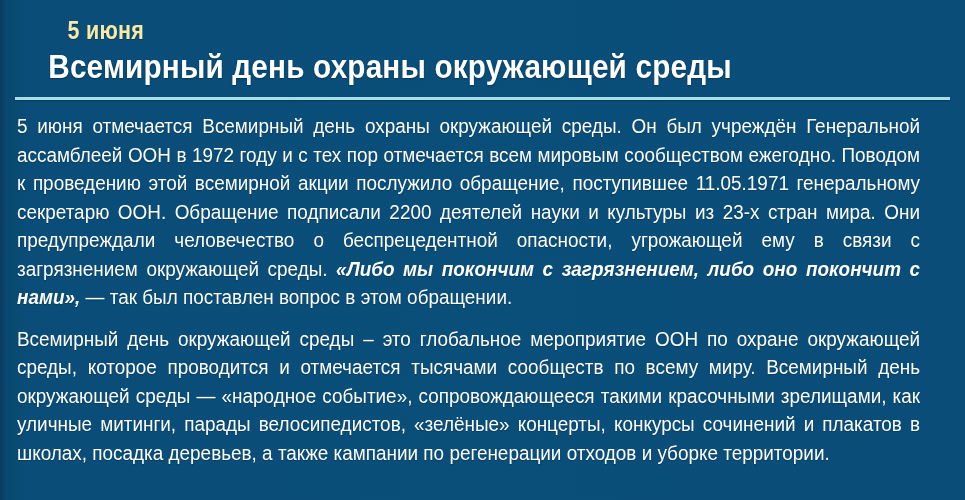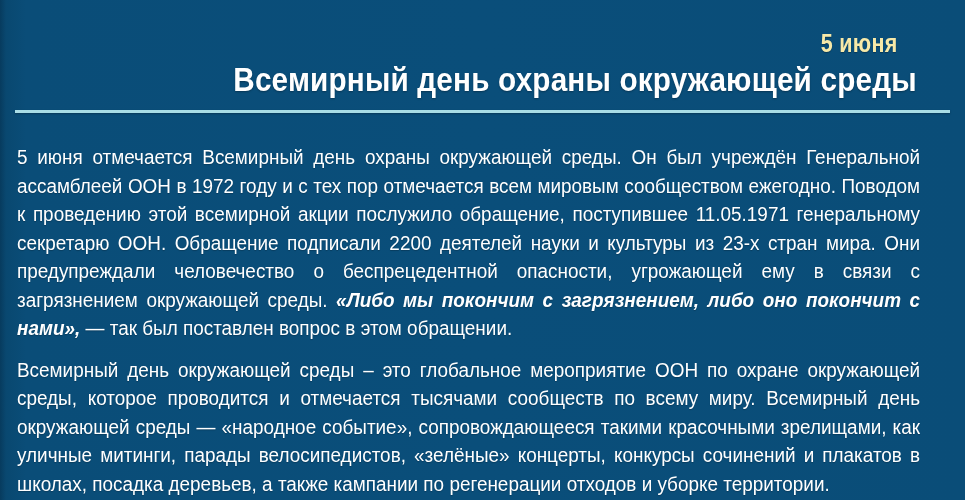--- a/index.html
+++ b/index.html
@@ -25,22 +25,22 @@
         #073b5e 0px,
         #094870 6px,
         #0a4d78 26px,
         #0a4e7a 50%,
         #0a4d78 100%);
     overflow: hidden;
   }
 
   
   .header {
-    padding-top: 28px;
-    text-align: right;
+    padding-top: 15px;
+    text-align: left;
   }
 
   .header-date {
     color: #f7e9a8;
     font-family: "Liberation Sans Narrow", "Liberation Sans", "DejaVu Sans", sans-serif;
     font-weight: bold;
     font-size: 25px;
     line-height: 30px;
     letter-spacing: 0.3px;
     transform: scaleX(0.86);
@@ -68,21 +68,21 @@
   }
   .divider {
     height: 3px;
     background: #a9dde6;
     width: 935px;
     box-shadow: 0 1px 2px rgba(0,0,0,0.25);
   }
 
   
   .body-copy {
-    padding: 30px 17px 0 17px;
+    padding: 12px 17px 0 17px;
   }
 
   .para {
     color: #ffffff;
     font-family: "Liberation Sans Narrow", "Liberation Sans", "DejaVu Sans", sans-serif;
     font-size: 19.5px;
     line-height: 28.5px;
     text-align: justify;
     text-justify: inter-word;
     margin: 0 0 13px 0;

